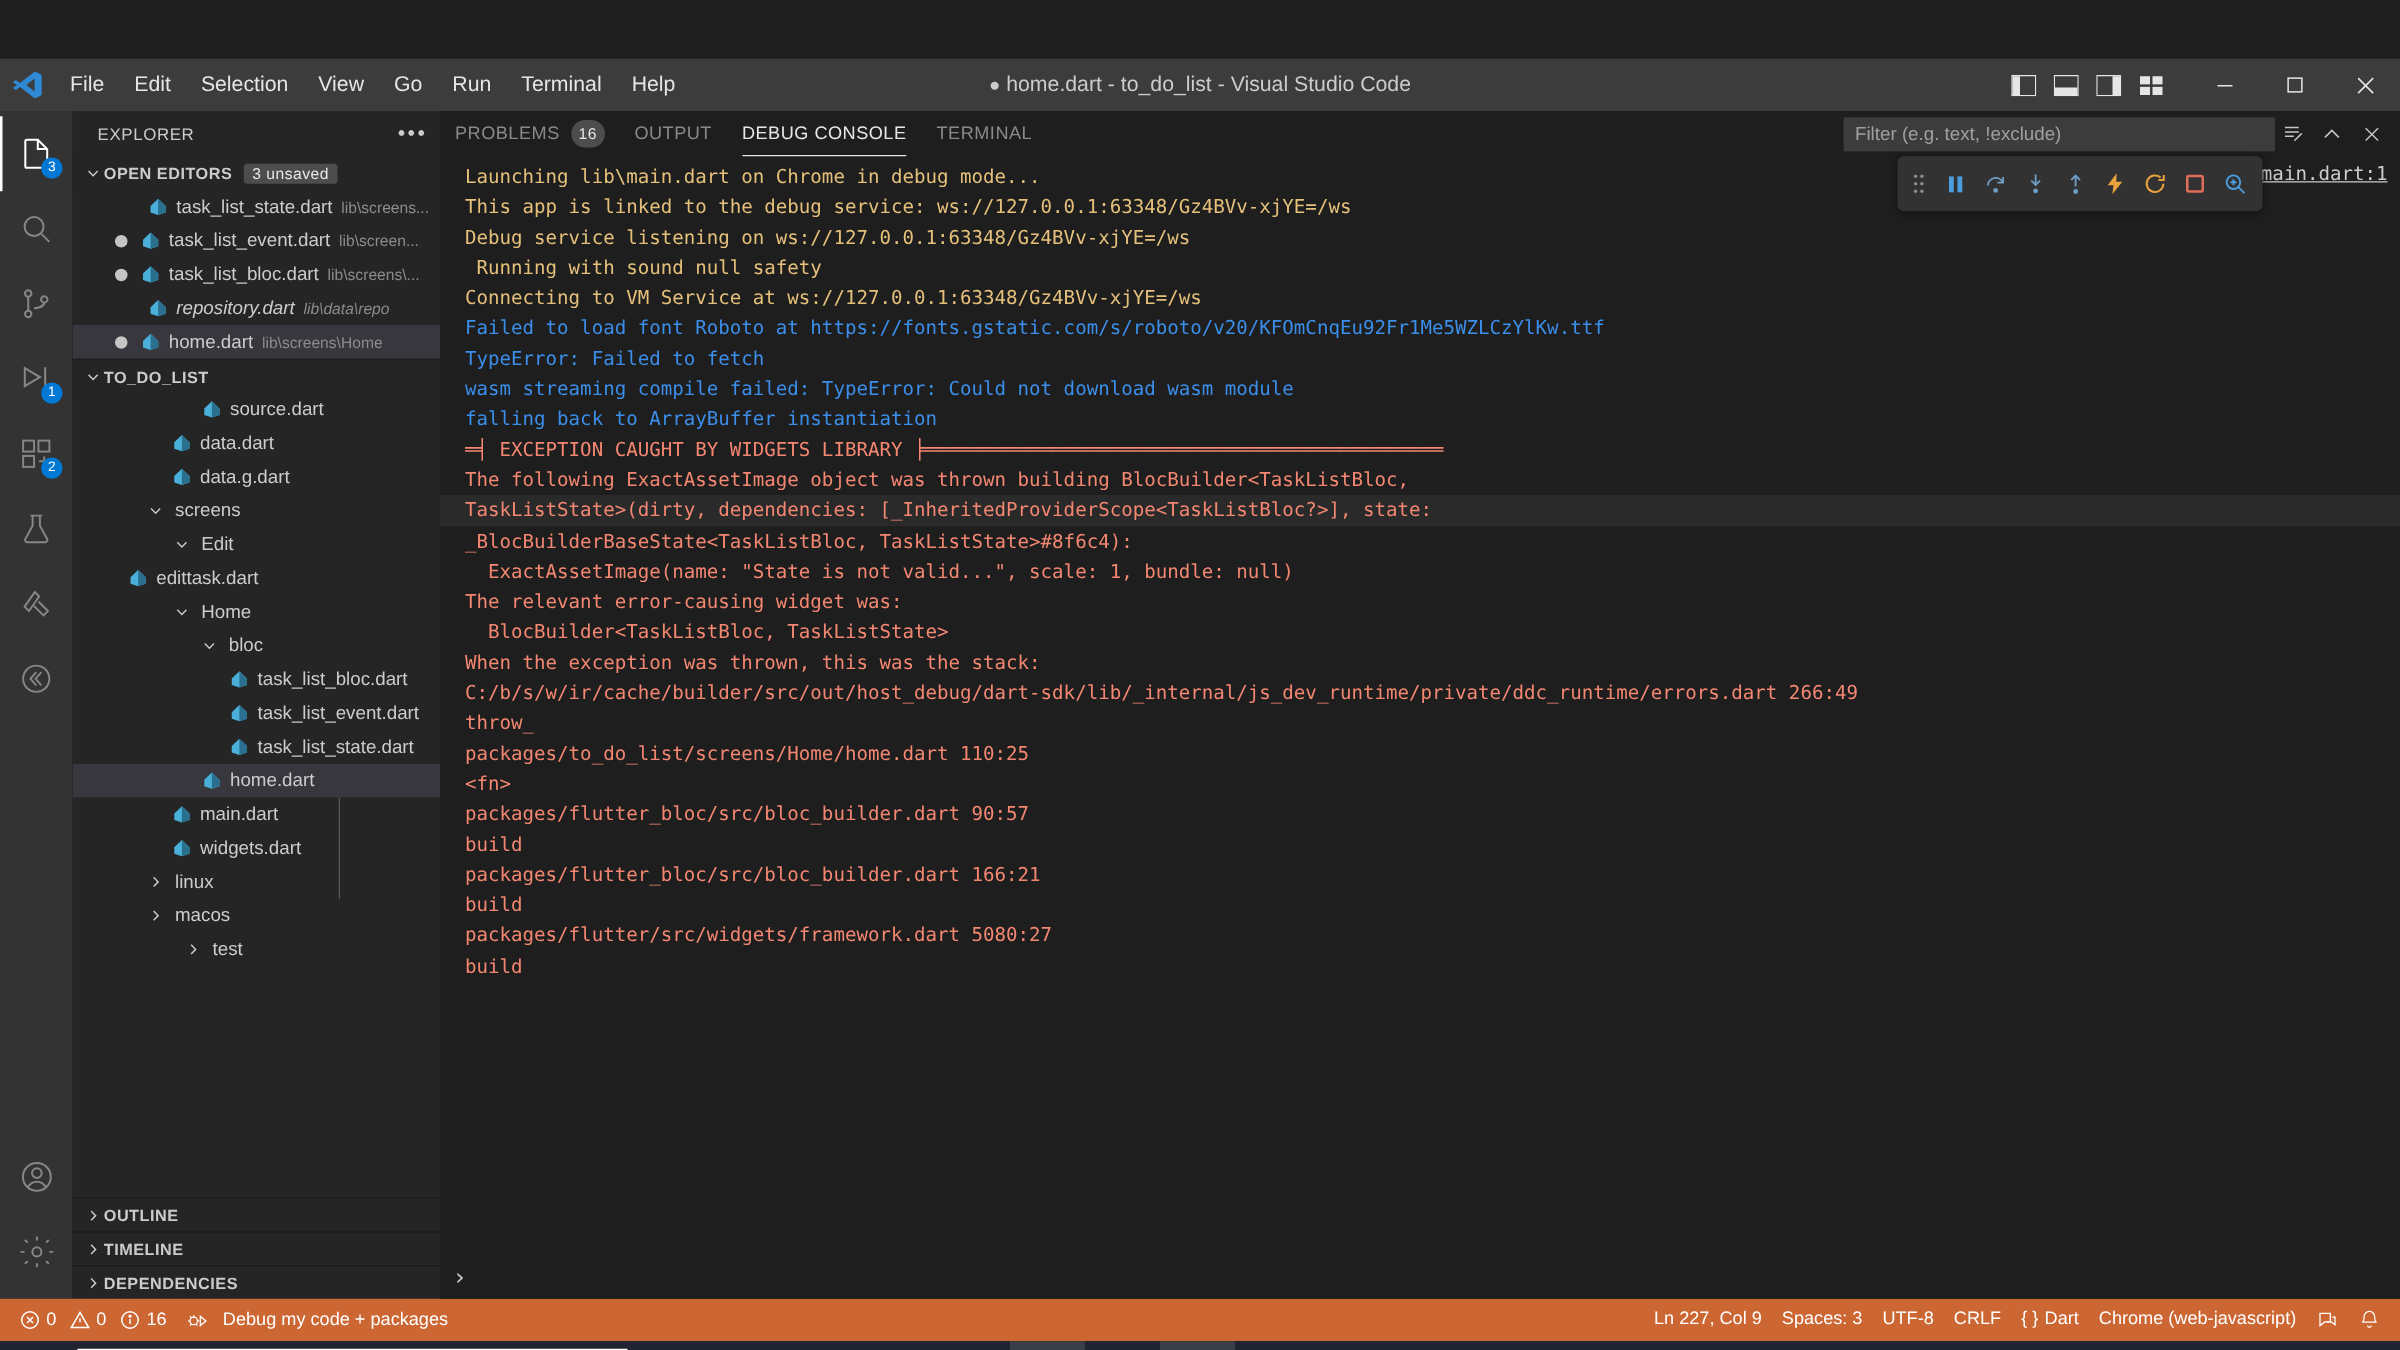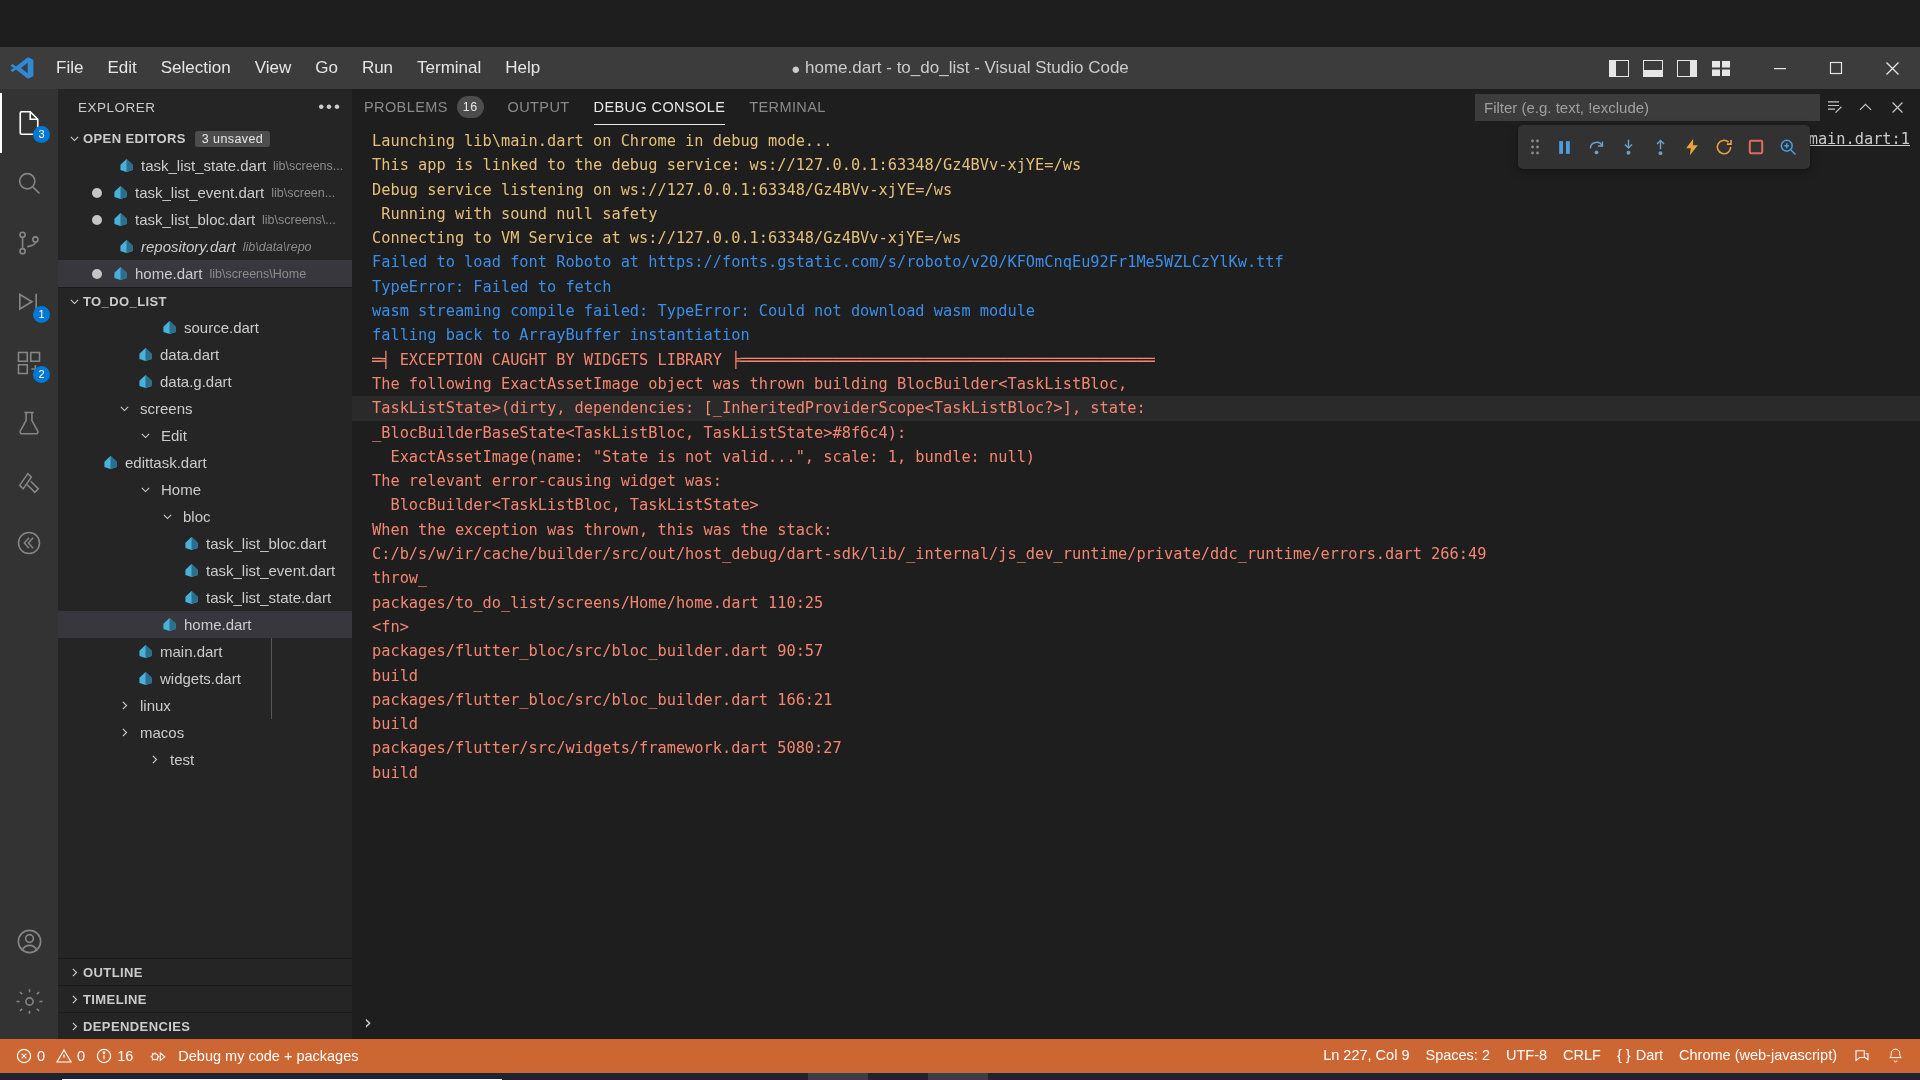--- a/index.html
+++ b/index.html
@@ -769,21 +769,21 @@
     <div class="sb-item">
       <svg width="18" height="18" viewBox="0 0 24 24" fill="none" stroke="#ffffff" stroke-width="1.4">
         <circle cx="8" cy="13" r="4"></circle>
           <path d="M4 13H2M14 13h-2M8 9V7M5.5 16.5 4 18M10.5 16.5 12 18M5.5 9.5 4 8"></path>
           <path d="M15 8l6 5-6 5z"></path>
       </svg>
       <span style="margin-left:6px">Debug my code + packages</span>
     </div>
     <div class="sb-right">
       <div class="sb-item">Ln 227, Col 9</div>
-      <div class="sb-item">Spaces: 2</div>
+      <div class="sb-item">Spaces: 3</div>
       <div class="sb-item">UTF-8</div>
       <div class="sb-item">CRLF</div>
       <div class="sb-item">
         <span>{&nbsp;}</span>
         <span>Dart</span>
       </div>
       <div class="sb-item">Chrome (web-javascript)</div>
       <div class="sb-item">
         <svg width="18" height="18" viewBox="0 0 24 24" fill="none" stroke="#ffffff" stroke-width="1.4">
             <path d="M4 5h11v9H9l-5 4z"></path>

